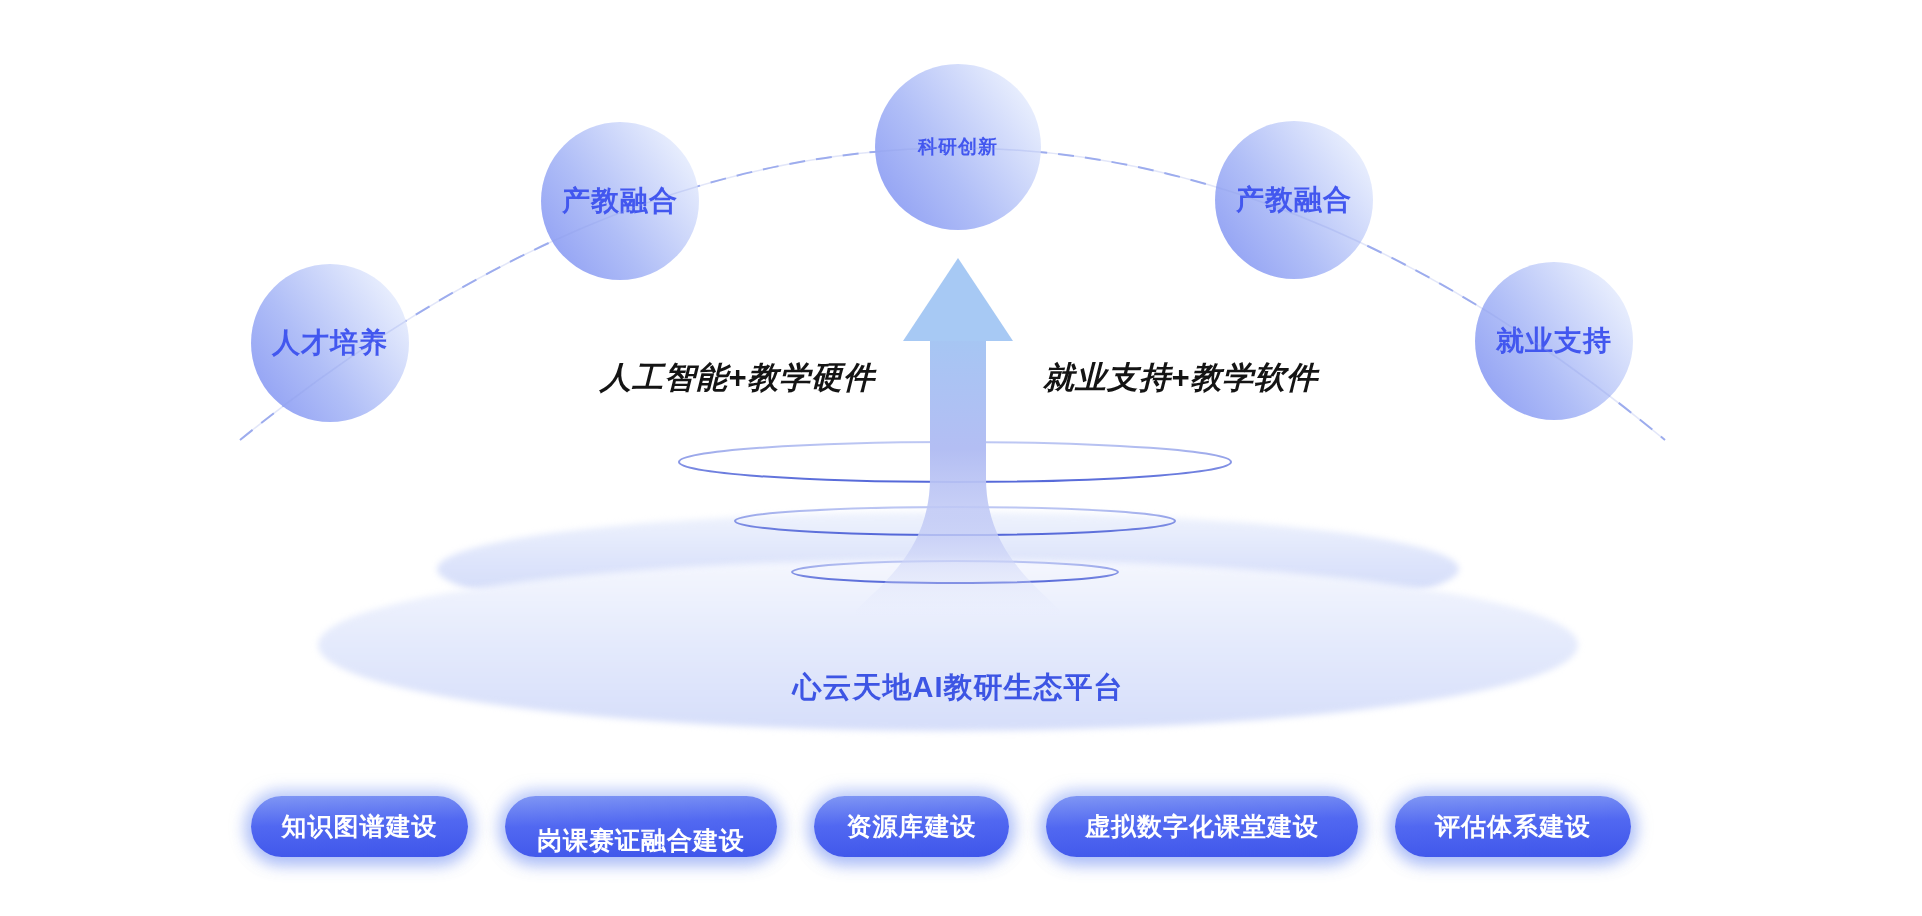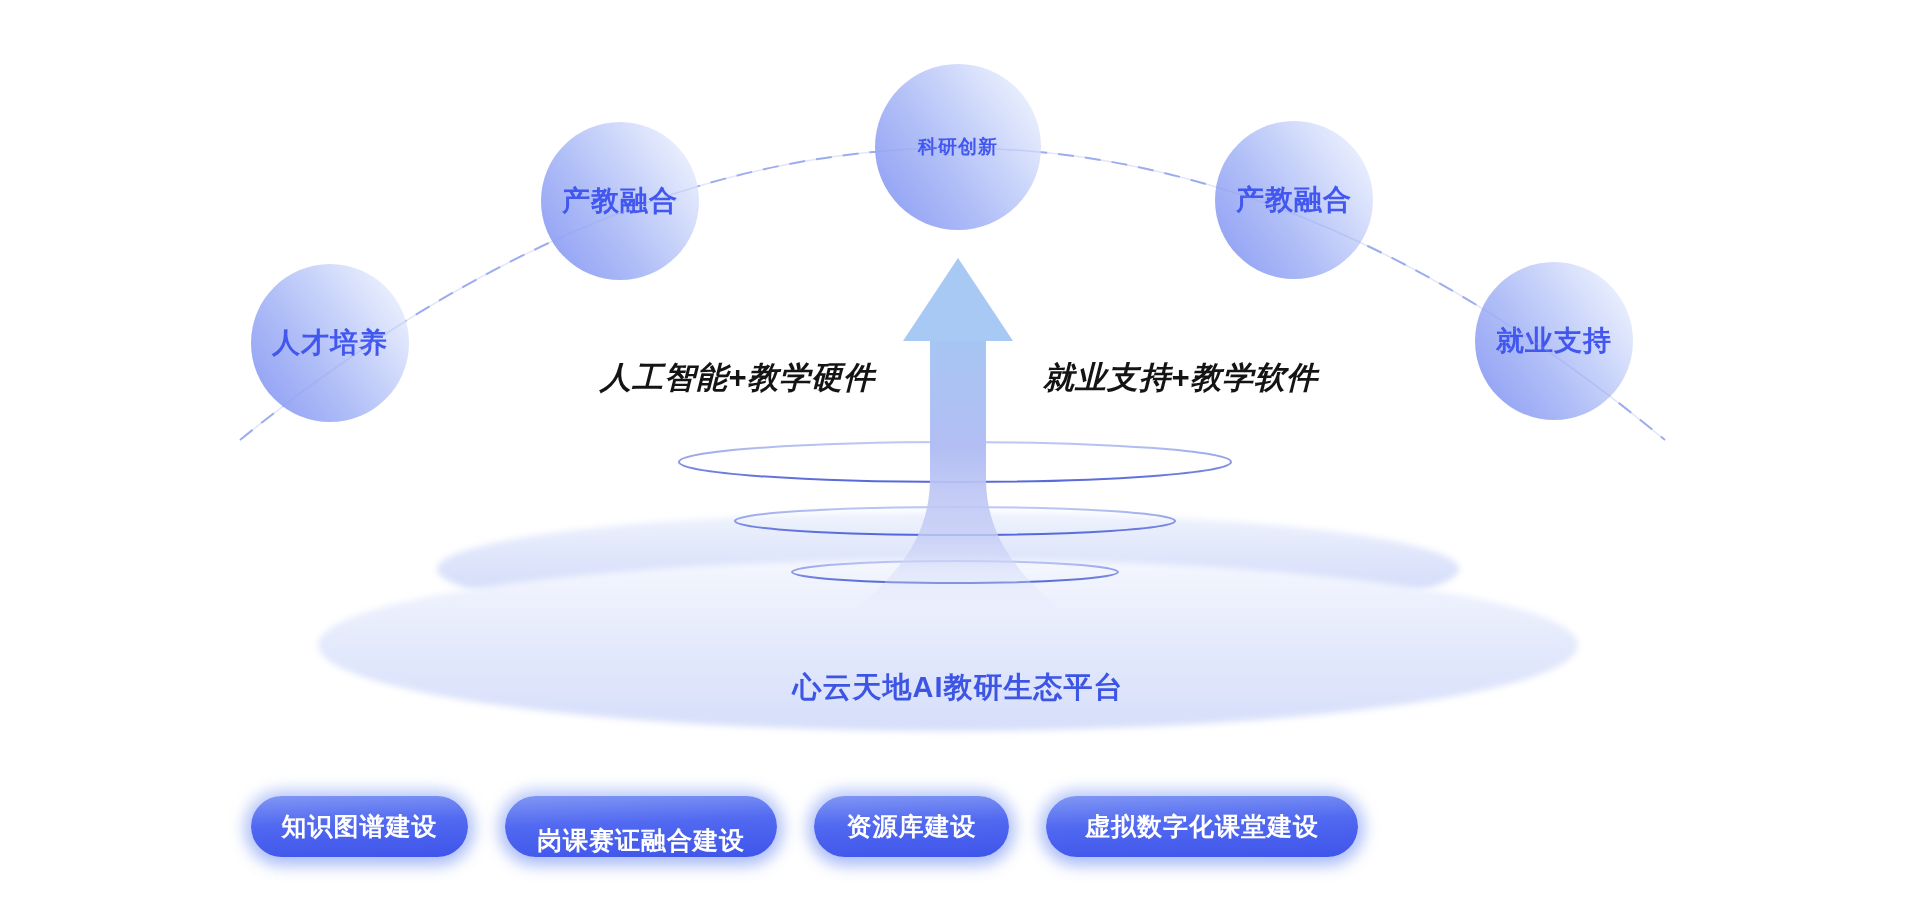--- a/index.html
+++ b/index.html
@@ -120,14 +120,17 @@
   </div>
   <div class="pill pill-2">
     <span>岗课赛证融合建设</span>
   </div>
   <div class="pill pill-3">
     <span>资源库建设</span>
   </div>
   <div class="pill pill-4">
     <span>虚拟数字化课堂建设</span>
   </div>
+  <div class="pill pill-5">
+    <span>评估体系建设</span>
+  </div>
 
 </div>
 
 </body></html>

